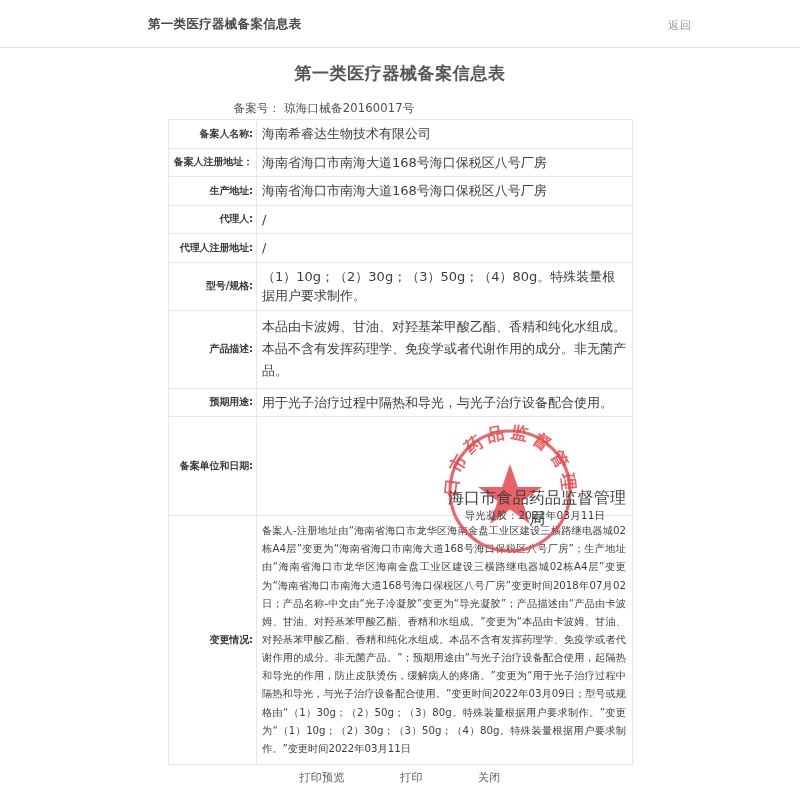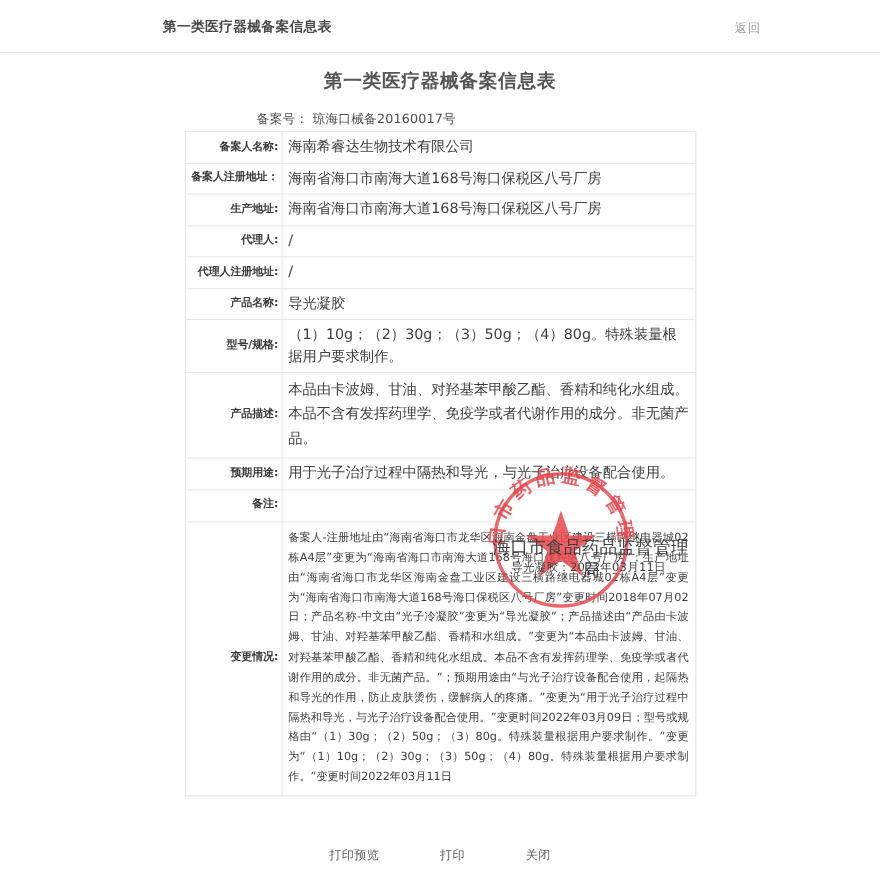--- a/index.html
+++ b/index.html
@@ -208,37 +208,33 @@
     </tr>
     <tr class="r-short">
       <td class="lbl">代理人:</td>
       <td class="val">/</td>
     </tr>
     <tr class="r-short">
       <td class="lbl">代理人注册地址:</td>
       <td class="val">/</td>
     </tr>
     <tr class="r-short">
-      <td class="lbl">产品名称:</td>
-      <td class="val">导光凝胶</td>
-    </tr>
-    <tr class="r-short">
       <td class="lbl">型号/规格:</td>
       <td class="val">（1）10g；（2）30g；（3）50g；（4）80g。特殊装量根据用户要求制作。</td>
     </tr>
     <tr class="r-two">
       <td class="lbl vcenter">产品描述:</td>
       <td class="val multiline">本品由卡波姆、甘油、对羟基苯甲酸乙酯、香精和纯化水组成。本品不含有发挥药理学、免疫学或者代谢作用的成分。非无菌产品。</td>
     </tr>
     <tr class="r-short">
       <td class="lbl">预期用途:</td>
       <td class="val">用于光子治疗过程中隔热和导光，与光子治疗设备配合使用。</td>
     </tr>
-    <tr class="r-note">
-      <td class="lbl">备注:</td>
+    <tr class="r-unit">
+      <td class="lbl vcenter">备案单位和日期:</td>
       <td class="val"></td>
     </tr>
     <tr class="r-change">
       <td class="lbl vcenter">变更情况:</td>
       <td class="val changecell">备案人-注册地址由“海南省海口市龙华区海南金盘工业区建设三横路继电器城02栋A4层”变更为“海南省海口市南海大道168号海口保税区八号厂房”；生产地址由“海南省海口市龙华区海南金盘工业区建设三横路继电器城02栋A4层”变更为“海南省海口市南海大道168号海口保税区八号厂房”变更时间2018年07月02日；产品名称-中文由“光子冷凝胶”变更为“导光凝胶”；产品描述由“产品由卡波姆、甘油、对羟基苯甲酸乙酯、香精和水组成。”变更为“本品由卡波姆、甘油、对羟基苯甲酸乙酯、香精和纯化水组成。本品不含有发挥药理学、免疫学或者代谢作用的成分。非无菌产品。”；预期用途由“与光子治疗设备配合使用，起隔热和导光的作用，防止皮肤烫伤，缓解病人的疼痛。”变更为“用于光子治疗过程中隔热和导光，与光子治疗设备配合使用。”变更时间2022年03月09日；型号或规格由“（1）30g；（2）50g；（3）80g。特殊装量根据用户要求制作。”变更为“（1）10g；（2）30g；（3）50g；（4）80g。特殊装量根据用户要求制作。”变更时间2022年03月11日</td>
     </tr>
   </tbody>
 </table>
 
 <div class="seal-wrap">

